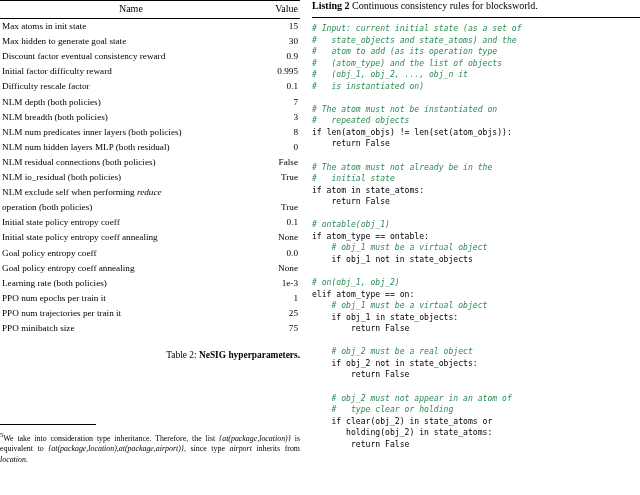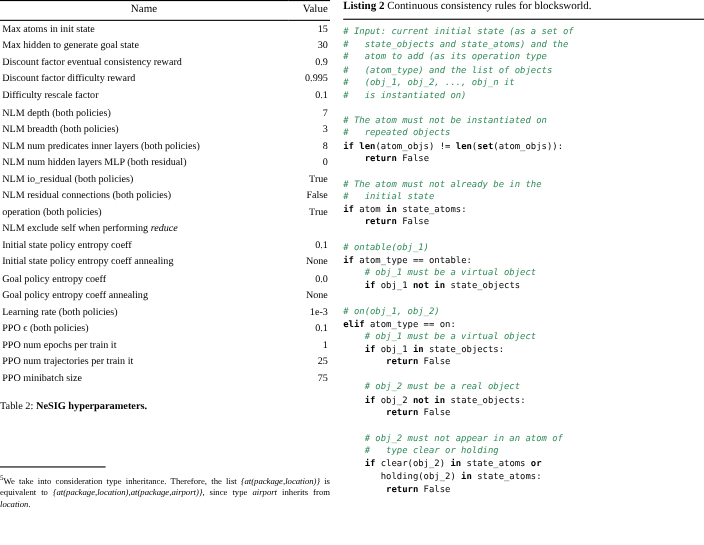--- a/index.html
+++ b/index.html
@@ -58,21 +58,21 @@
   .rule-bot { border-bottom: 1.3px solid #000; }
   .th-name { text-align: center; }
   .th-value { text-align: right; padding-right: 4px; }
   td.name { text-align: left; }
   td.value { text-align: right; padding-right: 4px; }
   .ital { font-style: italic; }
 
   .tbl-caption {
     margin-top: 14px;
     width: 300px;
-    text-align: left;
+    text-align: right;
     font-size: 9.4px;
     font-family: "Liberation Serif", serif;
   }
   .tbl-caption b { font-weight: bold; }
 
   .footnote-sep {
     position: absolute;
     left: 0;
     top: 424px;
     width: 96px;
@@ -104,21 +104,21 @@
   }
   pre.code {
     margin: 0;
     font-family: "DejaVu Sans Mono", monospace;
     font-size: 8.1px;
     line-height: 11.55px;
     white-space: pre;
     color: #000;
   }
   pre.code .cm { color: #2e8b57; font-style: italic; }
-  pre.code .kw { font-weight: bold; }
+  pre.code .kw { font-weight: normal; }
 </style>
 </head>
 <body>
 
 <div class="page">
 
   <div class="col-left">
 
     <table class="hp">
       <thead>
@@ -134,21 +134,21 @@
         </tr>
         <tr>
           <td class="name">Max hidden to generate goal state</td>
           <td class="value">30</td>
         </tr>
         <tr>
           <td class="name">Discount factor eventual consistency reward</td>
           <td class="value">0.9</td>
         </tr>
         <tr>
-          <td class="name">Discount factor difficulty reward</td>
+          <td class="name">Initial factor difficulty reward</td>
           <td class="value">0.995</td>
         </tr>
         <tr>
           <td class="name">Difficulty rescale factor</td>
           <td class="value">0.1</td>
         </tr>
         <tr>
           <td class="name">NLM depth (both policies)</td>
           <td class="value">7</td>
         </tr>
@@ -158,58 +158,54 @@
         </tr>
         <tr>
           <td class="name">NLM num predicates inner layers (both policies)</td>
           <td class="value">8</td>
         </tr>
         <tr>
           <td class="name">NLM num hidden layers MLP (both residual)</td>
           <td class="value">0</td>
         </tr>
         <tr>
+          <td class="name">NLM residual connections (both policies)</td>
+          <td class="value">False</td>
+        </tr>
+        <tr>
           <td class="name">NLM io_residual (both policies)</td>
           <td class="value">True</td>
         </tr>
         <tr>
-          <td class="name">NLM residual connections (both policies)</td>
-          <td class="value">False</td>
+          <td class="name"><span>NLM exclude self when performing <span class="ital">reduce</span></span></td>
+          <td class="value"></td>
         </tr>
         <tr>
           <td class="name">operation (both policies)</td>
           <td class="value">True</td>
         </tr>
         <tr>
-          <td class="name"><span>NLM exclude self when performing <span class="ital">reduce</span></span></td>
-          <td class="value"></td>
-        </tr>
-        <tr>
           <td class="name">Initial state policy entropy coeff</td>
           <td class="value">0.1</td>
         </tr>
         <tr>
           <td class="name">Initial state policy entropy coeff annealing</td>
           <td class="value">None</td>
         </tr>
         <tr>
           <td class="name">Goal policy entropy coeff</td>
           <td class="value">0.0</td>
         </tr>
         <tr>
           <td class="name">Goal policy entropy coeff annealing</td>
           <td class="value">None</td>
         </tr>
         <tr>
           <td class="name">Learning rate (both policies)</td>
           <td class="value">1e-3</td>
-        </tr>
-        <tr>
-          <td class="name">PPO ϵ (both policies)</td>
-          <td class="value">0.1</td>
         </tr>
         <tr>
           <td class="name">PPO num epochs per train it</td>
           <td class="value">1</td>
         </tr>
         <tr>
           <td class="name">PPO num trajectories per train it</td>
           <td class="value">25</td>
         </tr>
         <tr>

